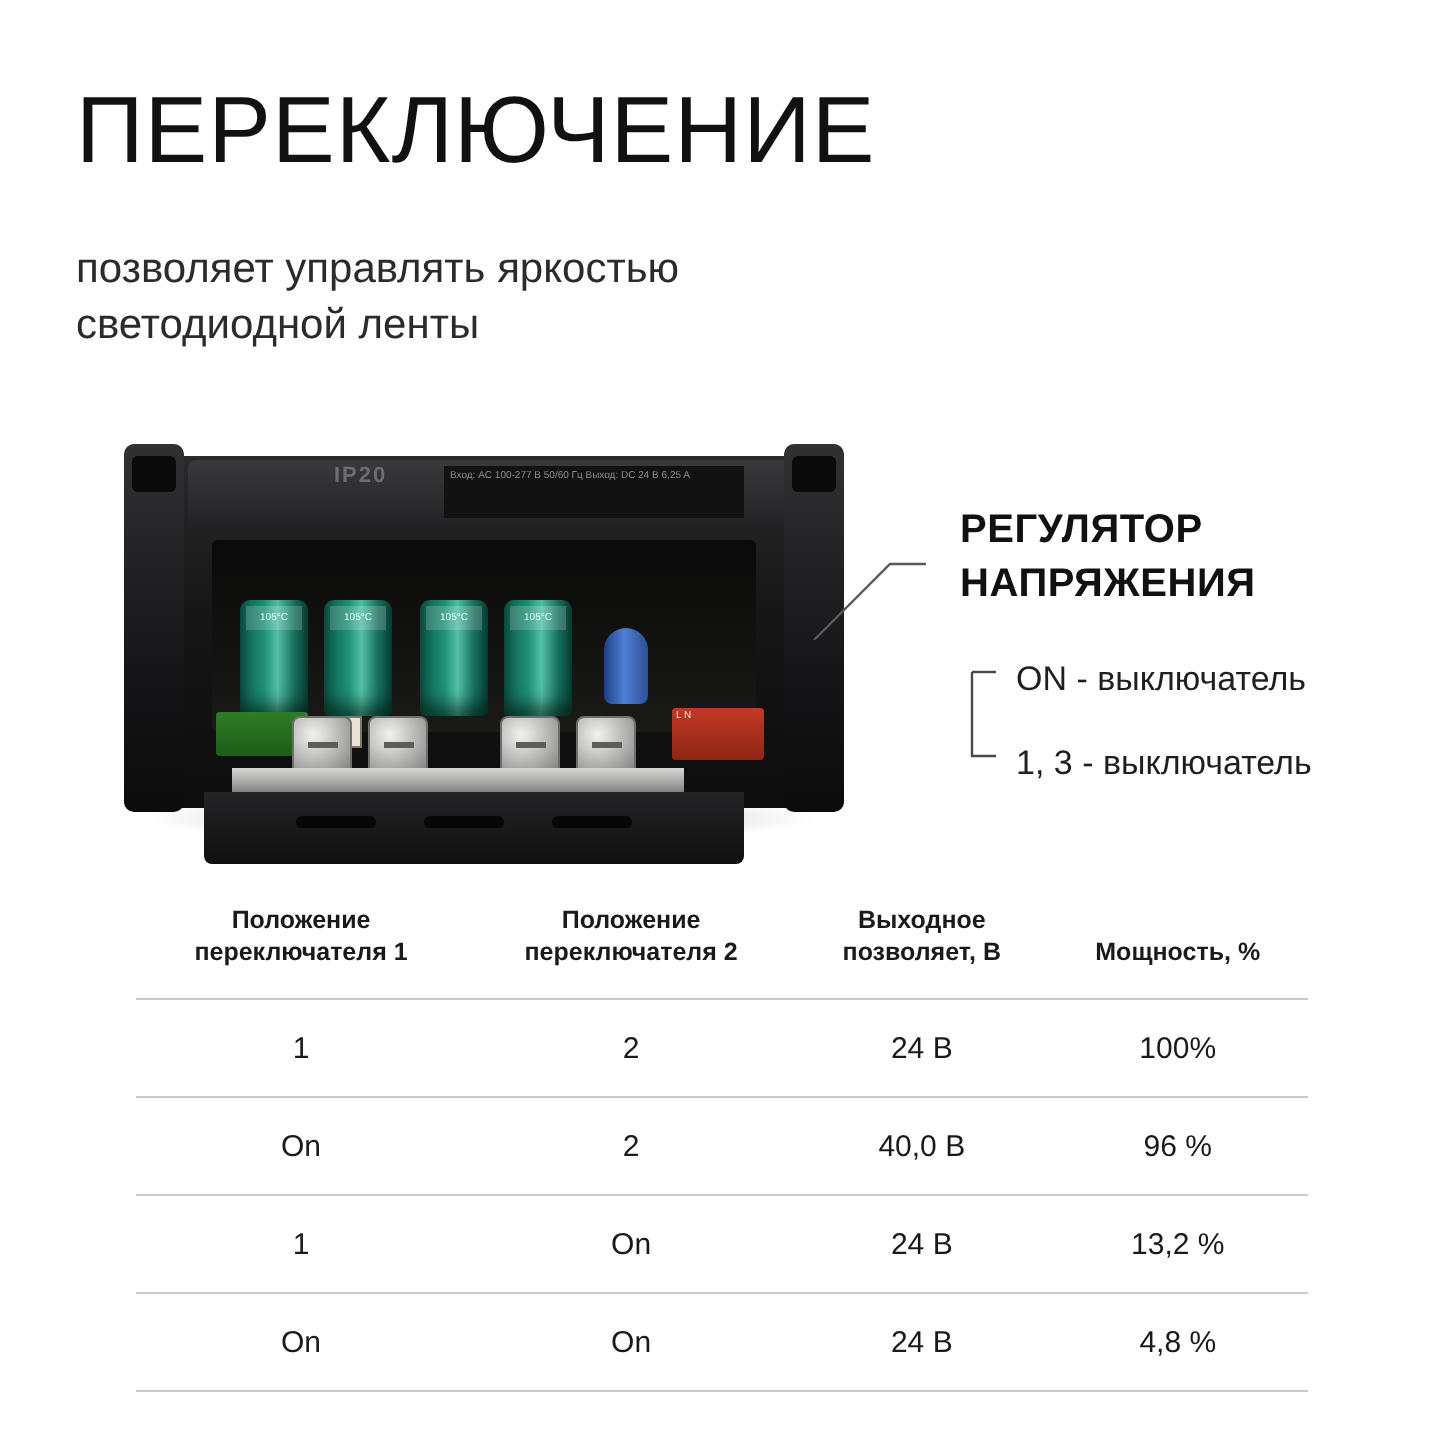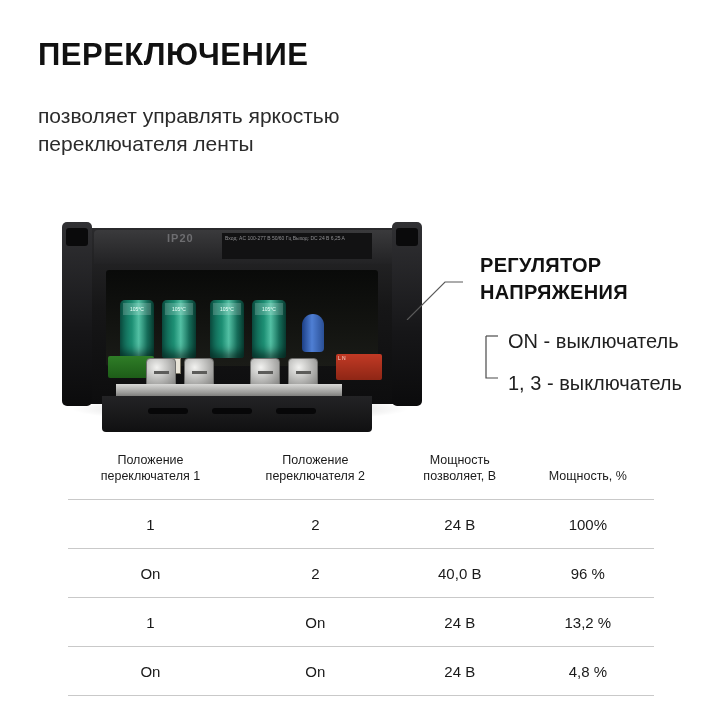--- a/index.html
+++ b/index.html
@@ -22,22 +22,22 @@
   }
 
   
   .heading {
     position: absolute;
     left: 38px;
     top: 36px;
     width: 650px;
   }
   .title-line {
-    font-size: 31px;
-    font-weight: bold;
+    font-size: 47px;
+    font-weight: normal;
     letter-spacing: 0.5px;
     line-height: 1.22;
     color: #111111;
     white-space: nowrap;
   }
   .subtitle {
     margin-top: 28px;
     font-size: 21px;
     line-height: 1.33;
     color: #2b2b2b;
@@ -260,21 +260,21 @@
     margin-left: 36px;
   }
   .callout-title {
     font-size: 20px;
     font-weight: bold;
     line-height: 1.35;
     color: #111111;
     letter-spacing: 0.3px;
   }
   .callout-item {
-    font-size: 20px;
+    font-size: 17px;
     color: #1f1f1f;
     white-space: nowrap;
   }
   .callout-item.i1 { position: absolute; left: 28px; top: 78px; }
   .callout-item.i2 { position: absolute; left: 28px; top: 120px; }
   .leader {
     position: absolute;
     left: 0;
     top: 0;
     width: 250px;
@@ -293,21 +293,21 @@
   
   .table {
     position: absolute;
     left: 68px;
     top: 452px;
     width: 586px;
     border-collapse: collapse;
   }
   .table th {
     font-size: 12.5px;
-    font-weight: normal;
+    font-weight: bold;
     color: #1a1a1a;
     padding: 0 4px 14px 4px;
     text-align: center;
     line-height: 1.3;
     vertical-align: bottom;
   }
   .table td {
     font-size: 15px;
     color: #1a1a1a;
     text-align: center;
@@ -320,21 +320,21 @@
 </style>
 </head>
 <body>
 
 <div class="page">
 
   <div class="heading">
     <div class="title-line">ПЕРЕКЛЮЧЕНИЕ</div>
     <div class="subtitle">
       <div>позволяет управлять яркостью</div>
-      <div>переключателя ленты</div>
+      <div>светодиодной ленты</div>
     </div>
   </div>
 
   <div class="photo">
     <div class="dev-shadow"></div>
 
     <div class="dev-body">
       <div class="dev-top-strip"></div>
       <div class="dev-logo">IP20</div>
       <div class="dev-label">Вход: AC 100-277 B 50/60 Гц  Выход: DC 24 B  6,25 A</div>
@@ -401,21 +401,21 @@
       <tr>
         <th>
           <div>Положение</div>
           <div>переключателя 1</div>
         </th>
         <th>
           <div>Положение</div>
           <div>переключателя 2</div>
         </th>
         <th>
-          <div>Мощность</div>
+          <div>Выходное</div>
           <div>позволяет, В</div>
         </th>
         <th>
           <div>Мощность, %</div>
           <div></div>
         </th>
       </tr>
     </thead>
     <tbody>
       <tr>

